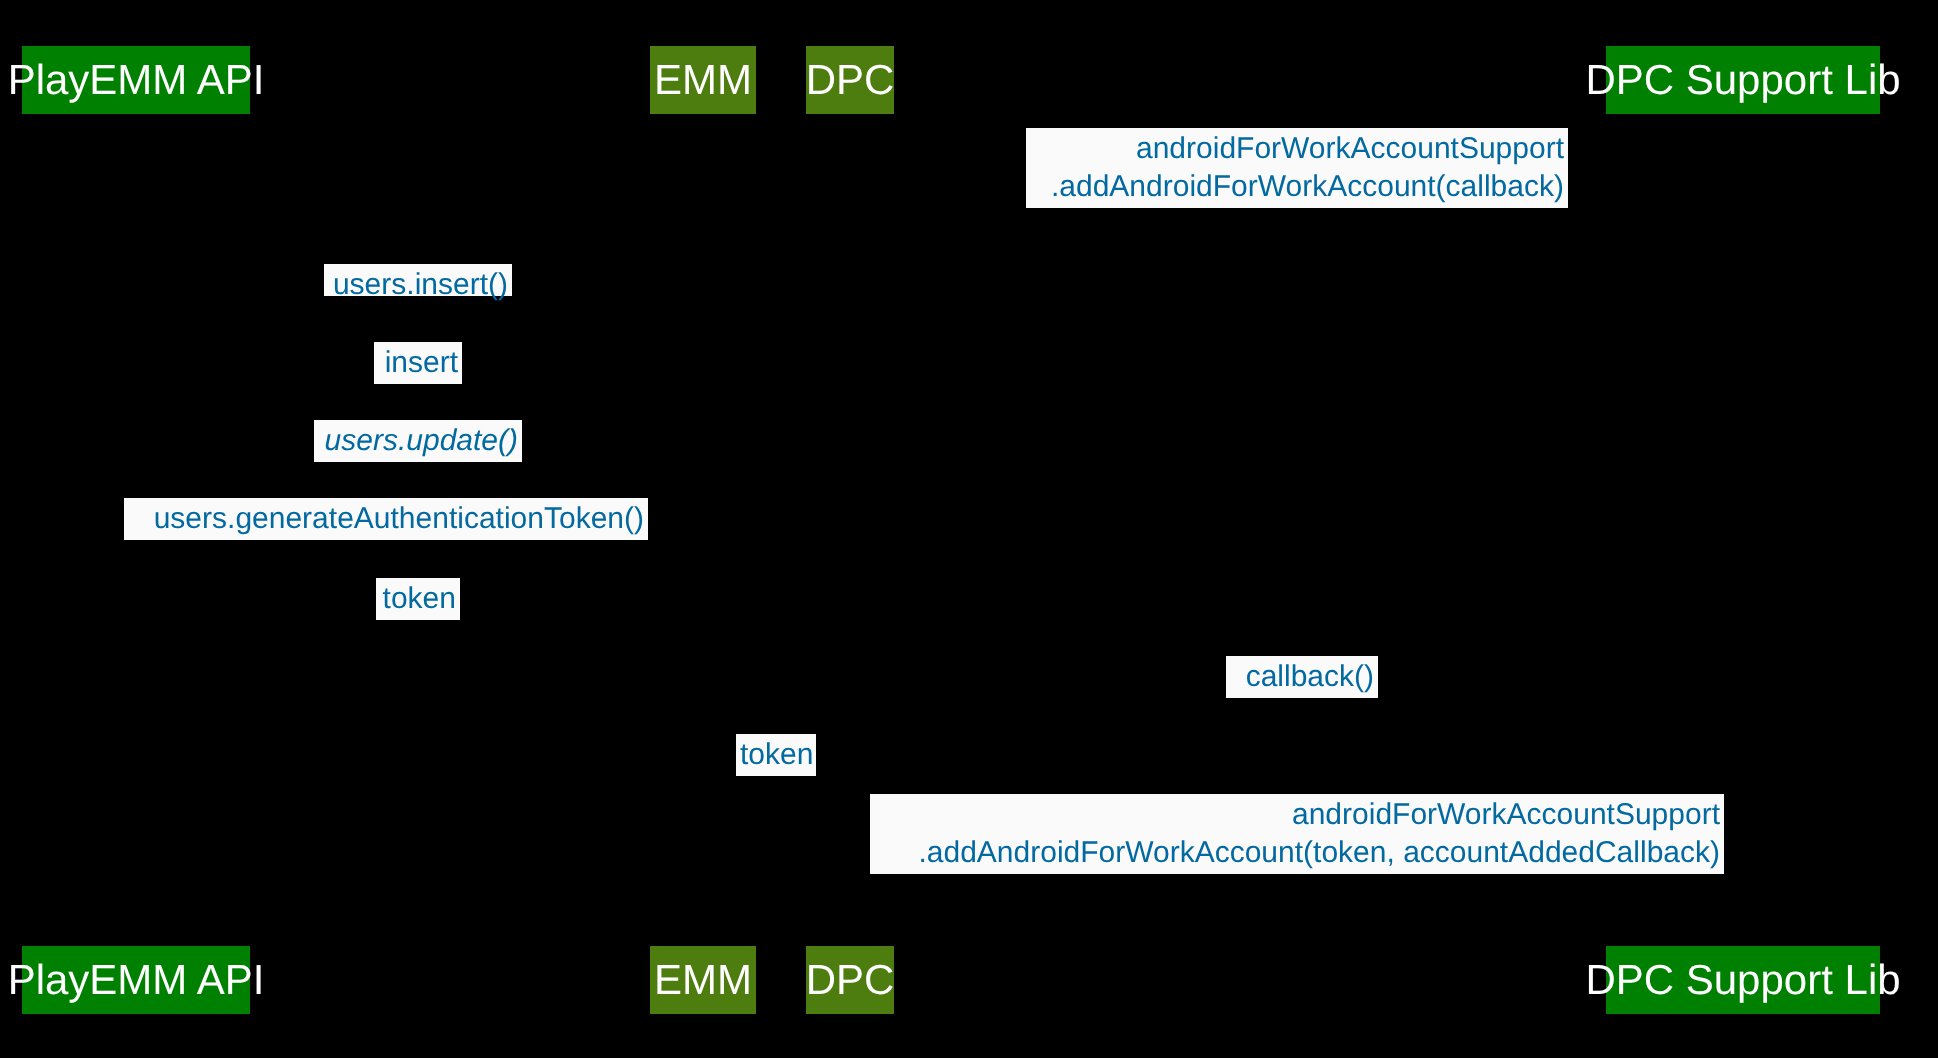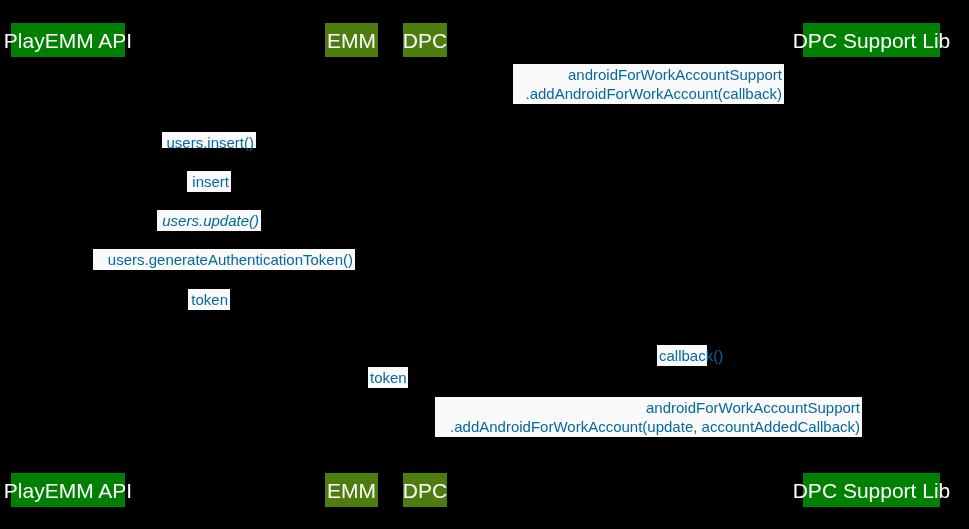--- a/index.html
+++ b/index.html
@@ -78,18 +78,18 @@
     <div class="participant green" style="left: 803px; top: 23px; width: 137px; height: 34px;">
       <span>DPC Support Lib</span>
     </div>
     <div class="participant green" style="left: 803px; top: 473px; width: 137px; height: 34px;">
       <span>DPC Support Lib</span>
     </div>
     <div class="msg-label two-line" style="left: 513px; top: 64px; width: 271px; height: 40px;"><div>androidForWorkAccountSupport</div><div>.addAndroidForWorkAccount(callback)</div></div>
     <div class="msg-label" style="left: 162px; top: 132px; width: 94px; height: 16px;"><div>users.insert()</div></div>
     <div class="msg-label" style="left: 187px; top: 171px; width: 44px; height: 21px;"><div>insert</div></div>
     <div class="msg-label" style="left: 157px; top: 210px; width: 104px; height: 21px; font-style: italic;"><div>users.update()</div></div>
-    <div class="msg-label" style="left: 93px; top: 249px; width: 262px; height: 21px;"><div>users.generateAuthenticationToken()</div></div>
+    <div class="msg-label" style="left: 62px; top: 249px; width: 262px; height: 21px;"><div>users.generateAuthenticationToken()</div></div>
     <div class="msg-label" style="left: 188px; top: 289px; width: 42px; height: 21px;"><div>token</div></div>
-    <div class="msg-label" style="left: 613px; top: 345px; width: 50px; height: 21px; margin-left: 44px;"><div>callback()</div></div>
+    <div class="msg-label" style="left: 613px; top: 328px; width: 76px; height: 21px;"><div>callback()</div></div>
     <div class="msg-label" style="left: 368px; top: 367px; width: 40px; height: 21px;"><div>token</div></div>
-    <div class="msg-label two-line" style="left: 435px; top: 397px; width: 427px; height: 40px;"><div>androidForWorkAccountSupport</div><div>.addAndroidForWorkAccount(update, accountAddedCallback)</div></div>
+    <div class="msg-label two-line" style="left: 435px; top: 397px; width: 427px; height: 40px;"><div>androidForWorkAccountSupport</div><div>.addAndroidForWorkAccount(token, accountAddedCallback)</div></div>
   </div>
 
 </body></html>

